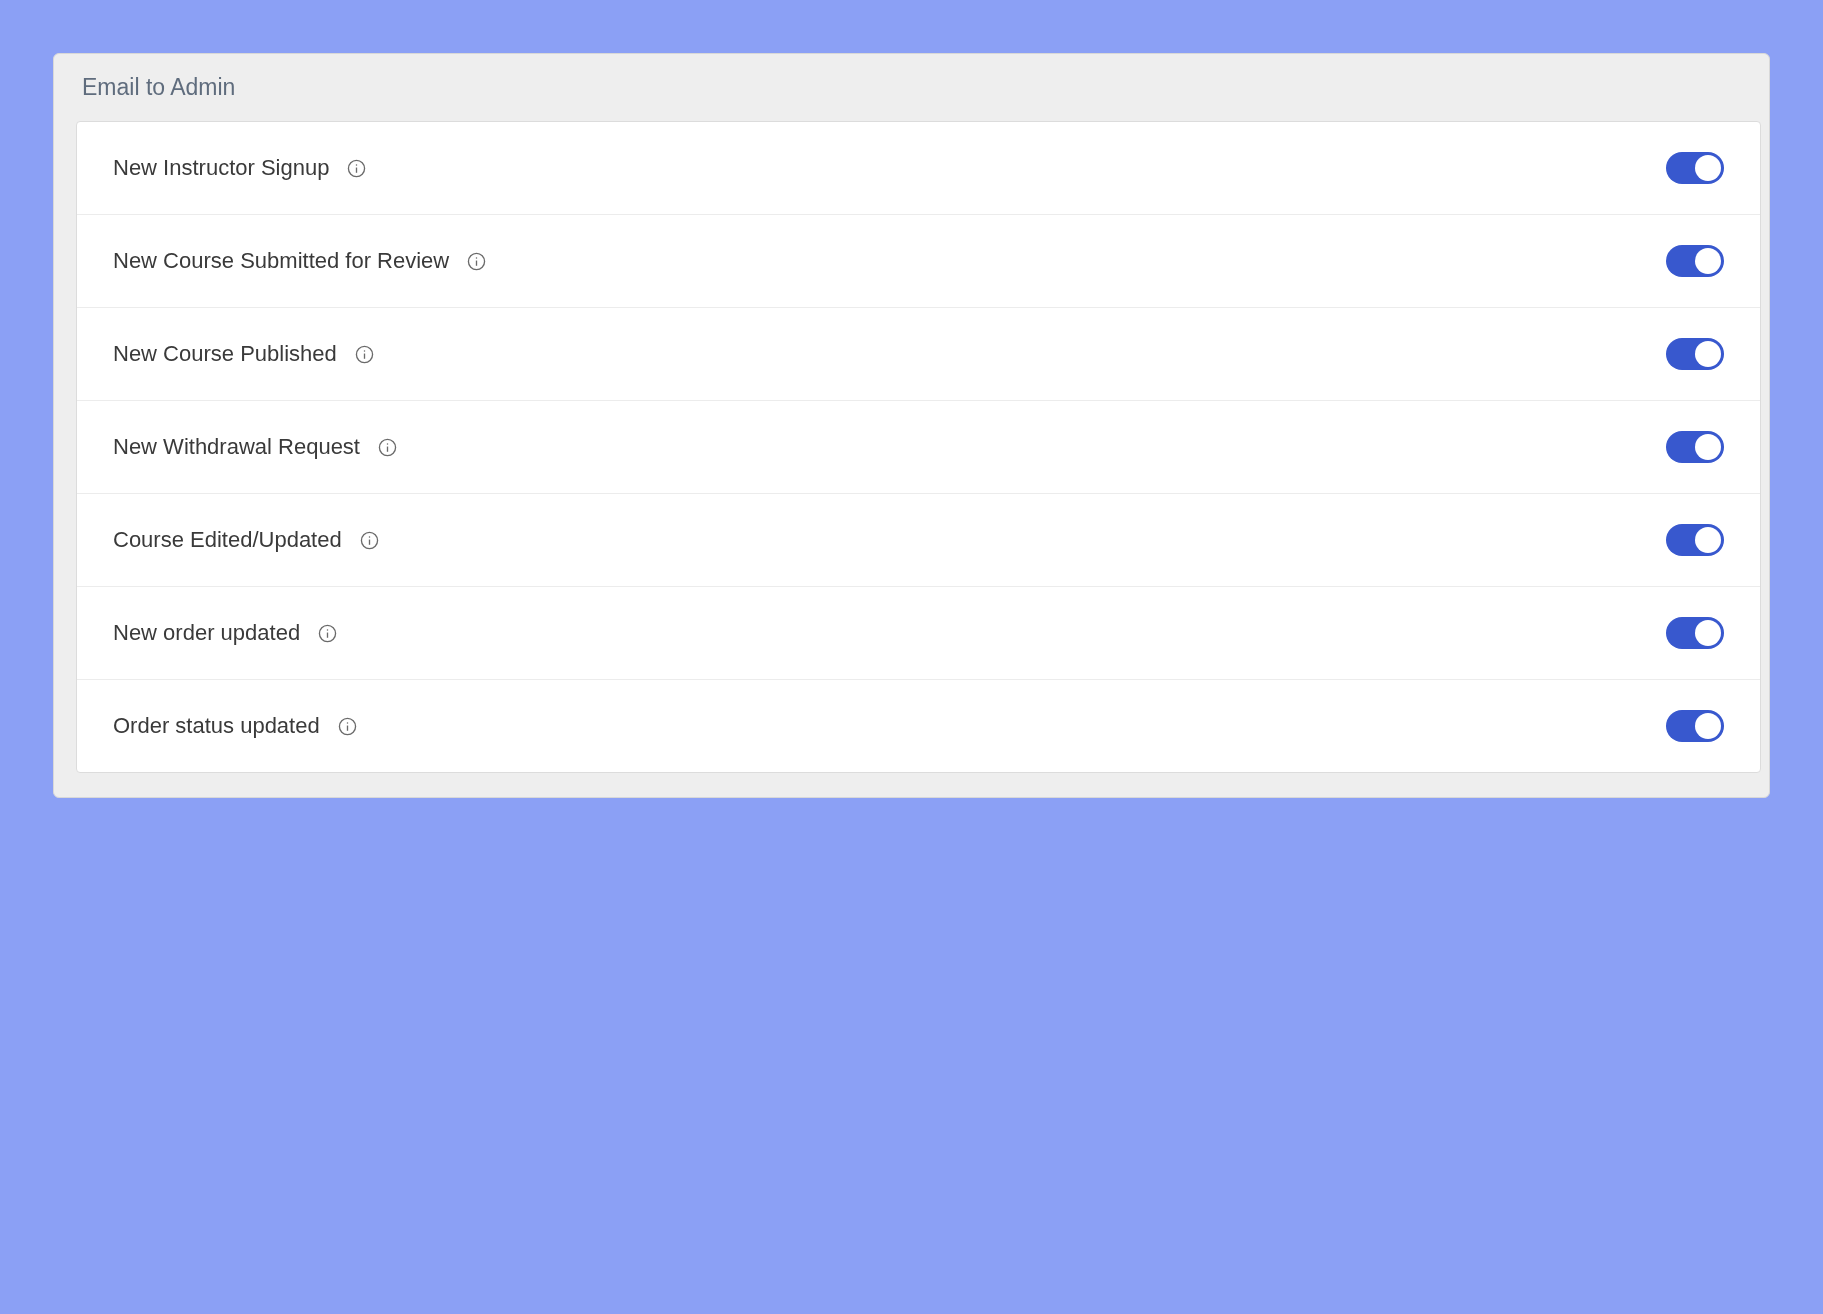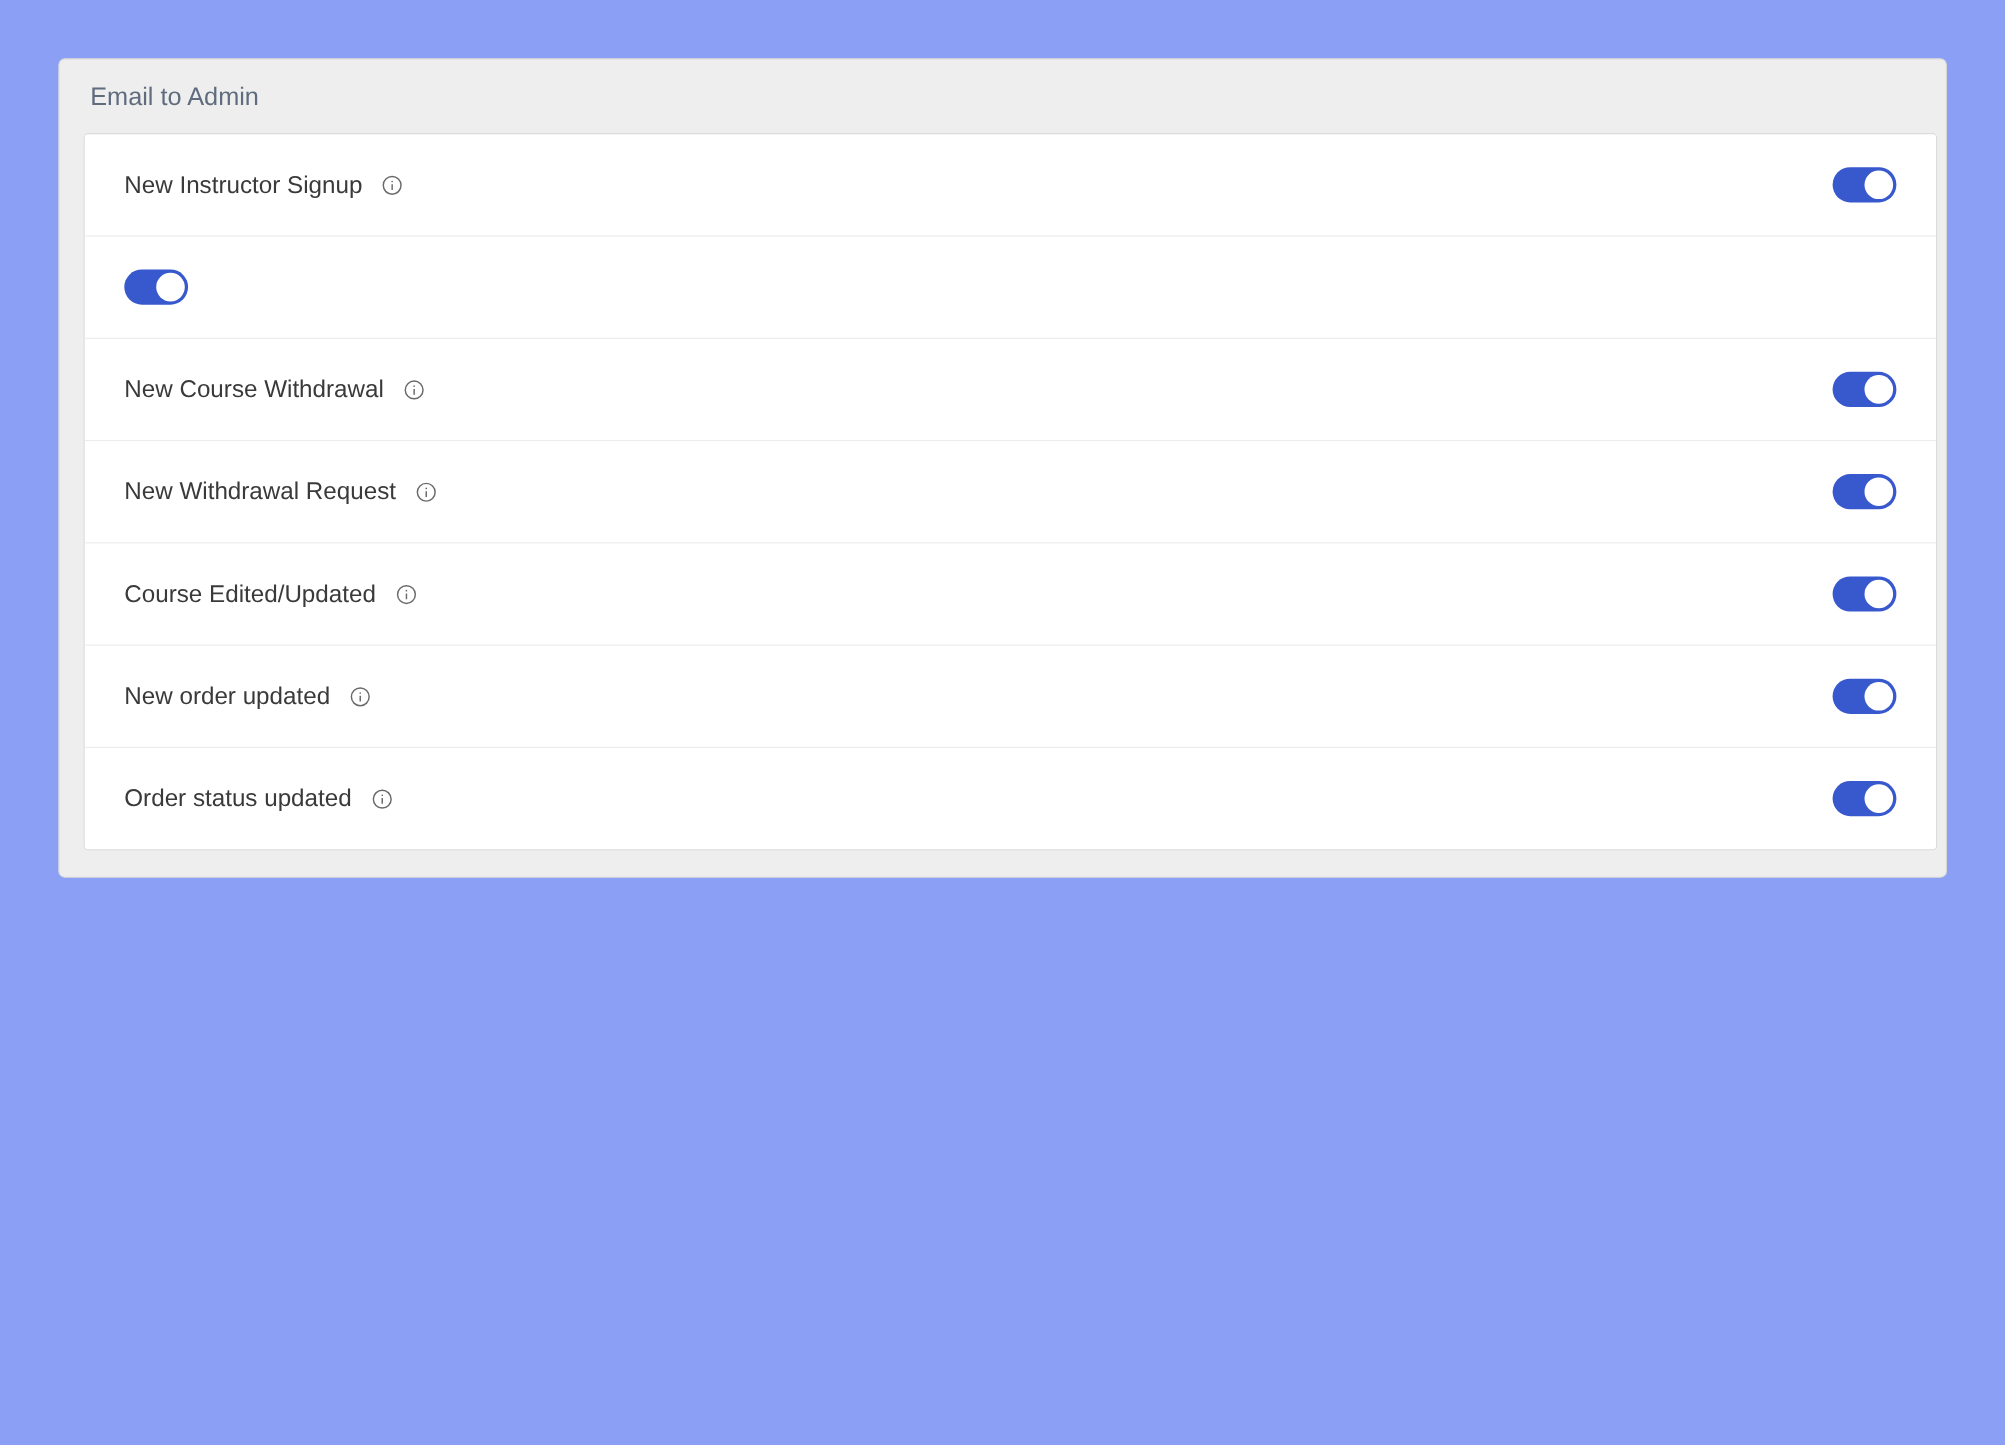--- a/index.html
+++ b/index.html
@@ -95,28 +95,38 @@
             </svg>
         </span>
       </div>
       <div class="toggle on">
         <div class="toggle-knob"></div>
       </div>
     </div>
 
 
     <div class="row">
-      <div class="toggle on">
-        <div class="toggle-knob"></div>
-      </div>
-    </div>
-
-    <div class="row">
-      <div class="row-left">
-        <span class="row-label">New Course Withdrawal</span>
+      <div class="row-left">
+        <span class="row-label">New Course Submitted for Review</span>
+        <span class="info-icon">
+          <svg viewBox="0 0 20 20" fill="none" stroke="currentColor" stroke-width="1.4">
+              <circle cx="10" cy="10" r="8.5"></circle>
+              <circle cx="10" cy="6.3" r="0.8" fill="currentColor" stroke="none"></circle>
+              <line x1="10" y1="9" x2="10" y2="14.5"></line>
+            </svg>
+        </span>
+      </div>
+      <div class="toggle on">
+        <div class="toggle-knob"></div>
+      </div>
+    </div>
+
+    <div class="row">
+      <div class="row-left">
+        <span class="row-label">New Course Published</span>
         <span class="info-icon">
           <svg viewBox="0 0 20 20" fill="none" stroke="currentColor" stroke-width="1.4">
               <circle cx="10" cy="10" r="8.5"></circle>
               <circle cx="10" cy="6.3" r="0.8" fill="currentColor" stroke="none"></circle>
               <line x1="10" y1="9" x2="10" y2="14.5"></line>
             </svg>
         </span>
       </div>
       <div class="toggle on">
         <div class="toggle-knob"></div>

